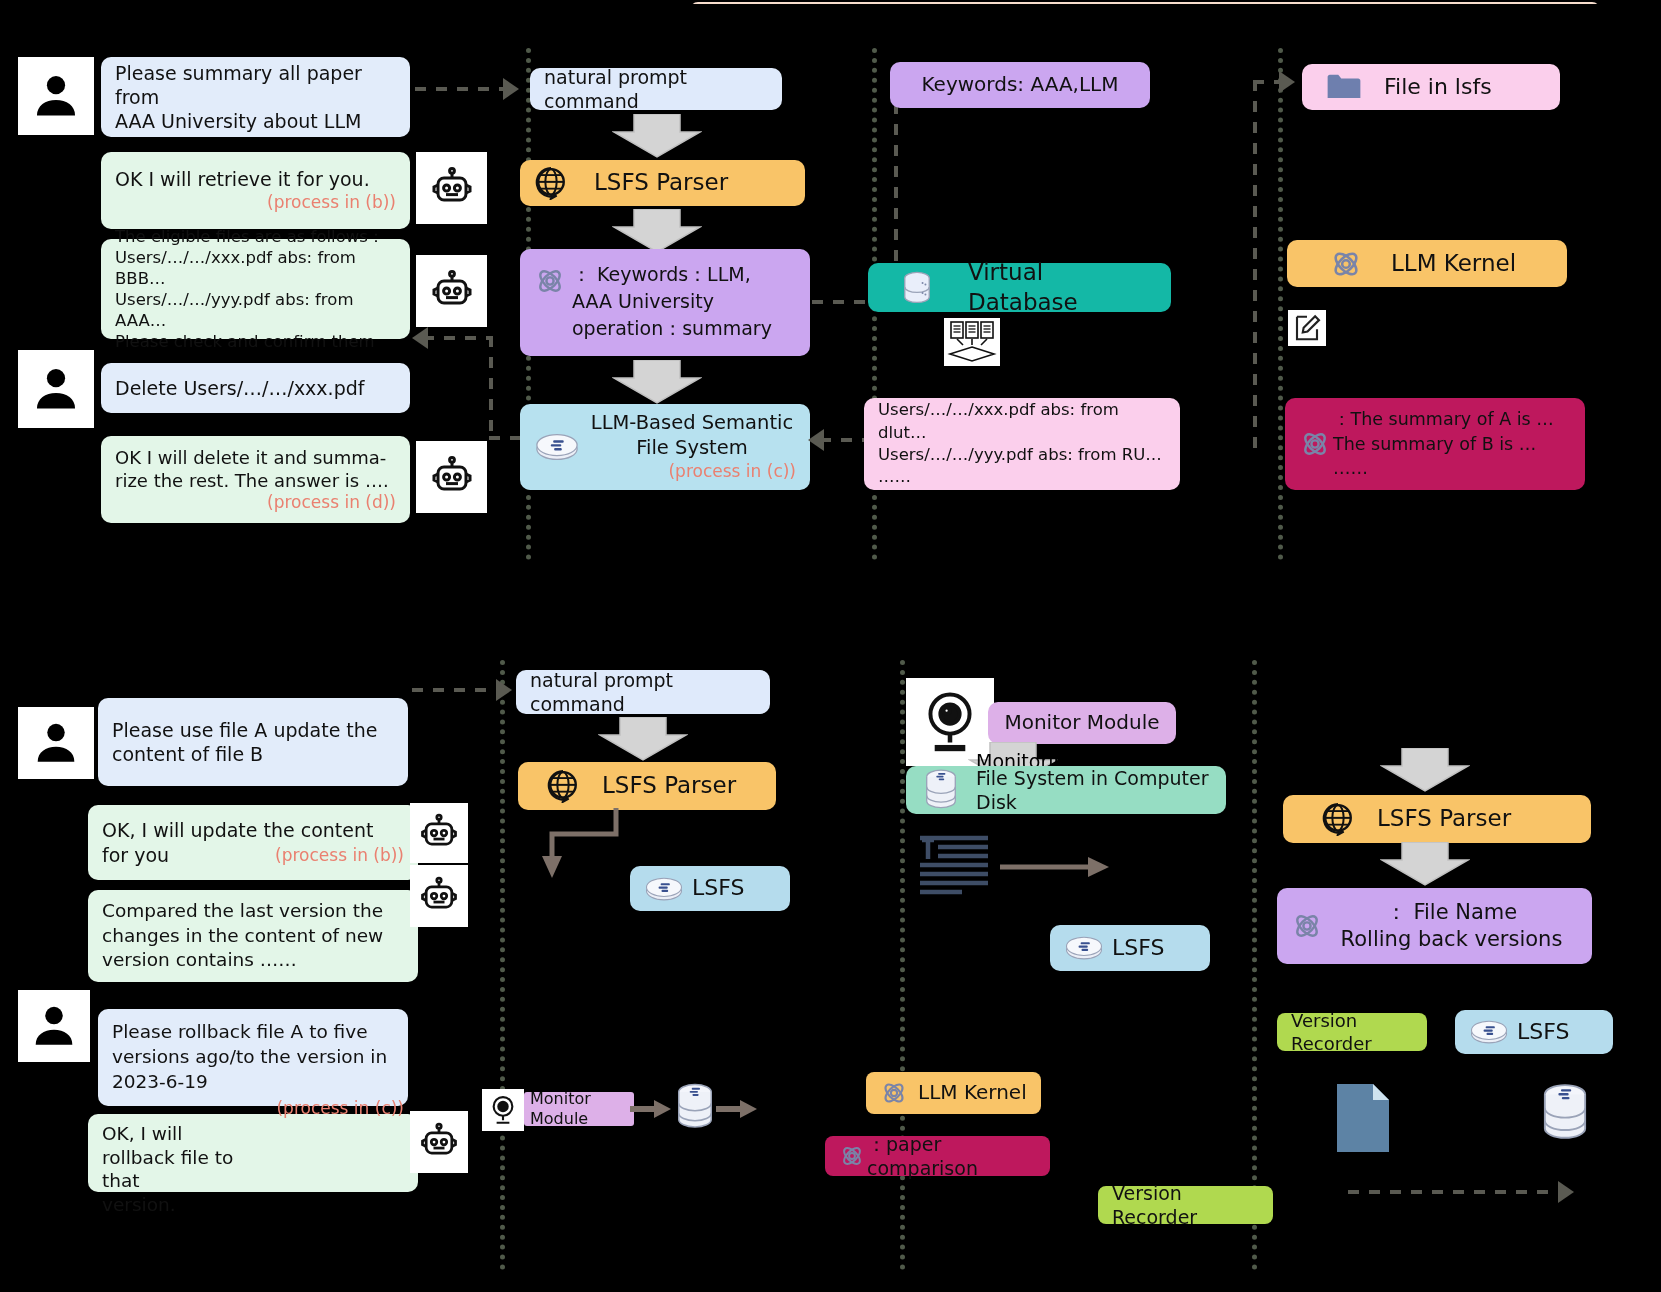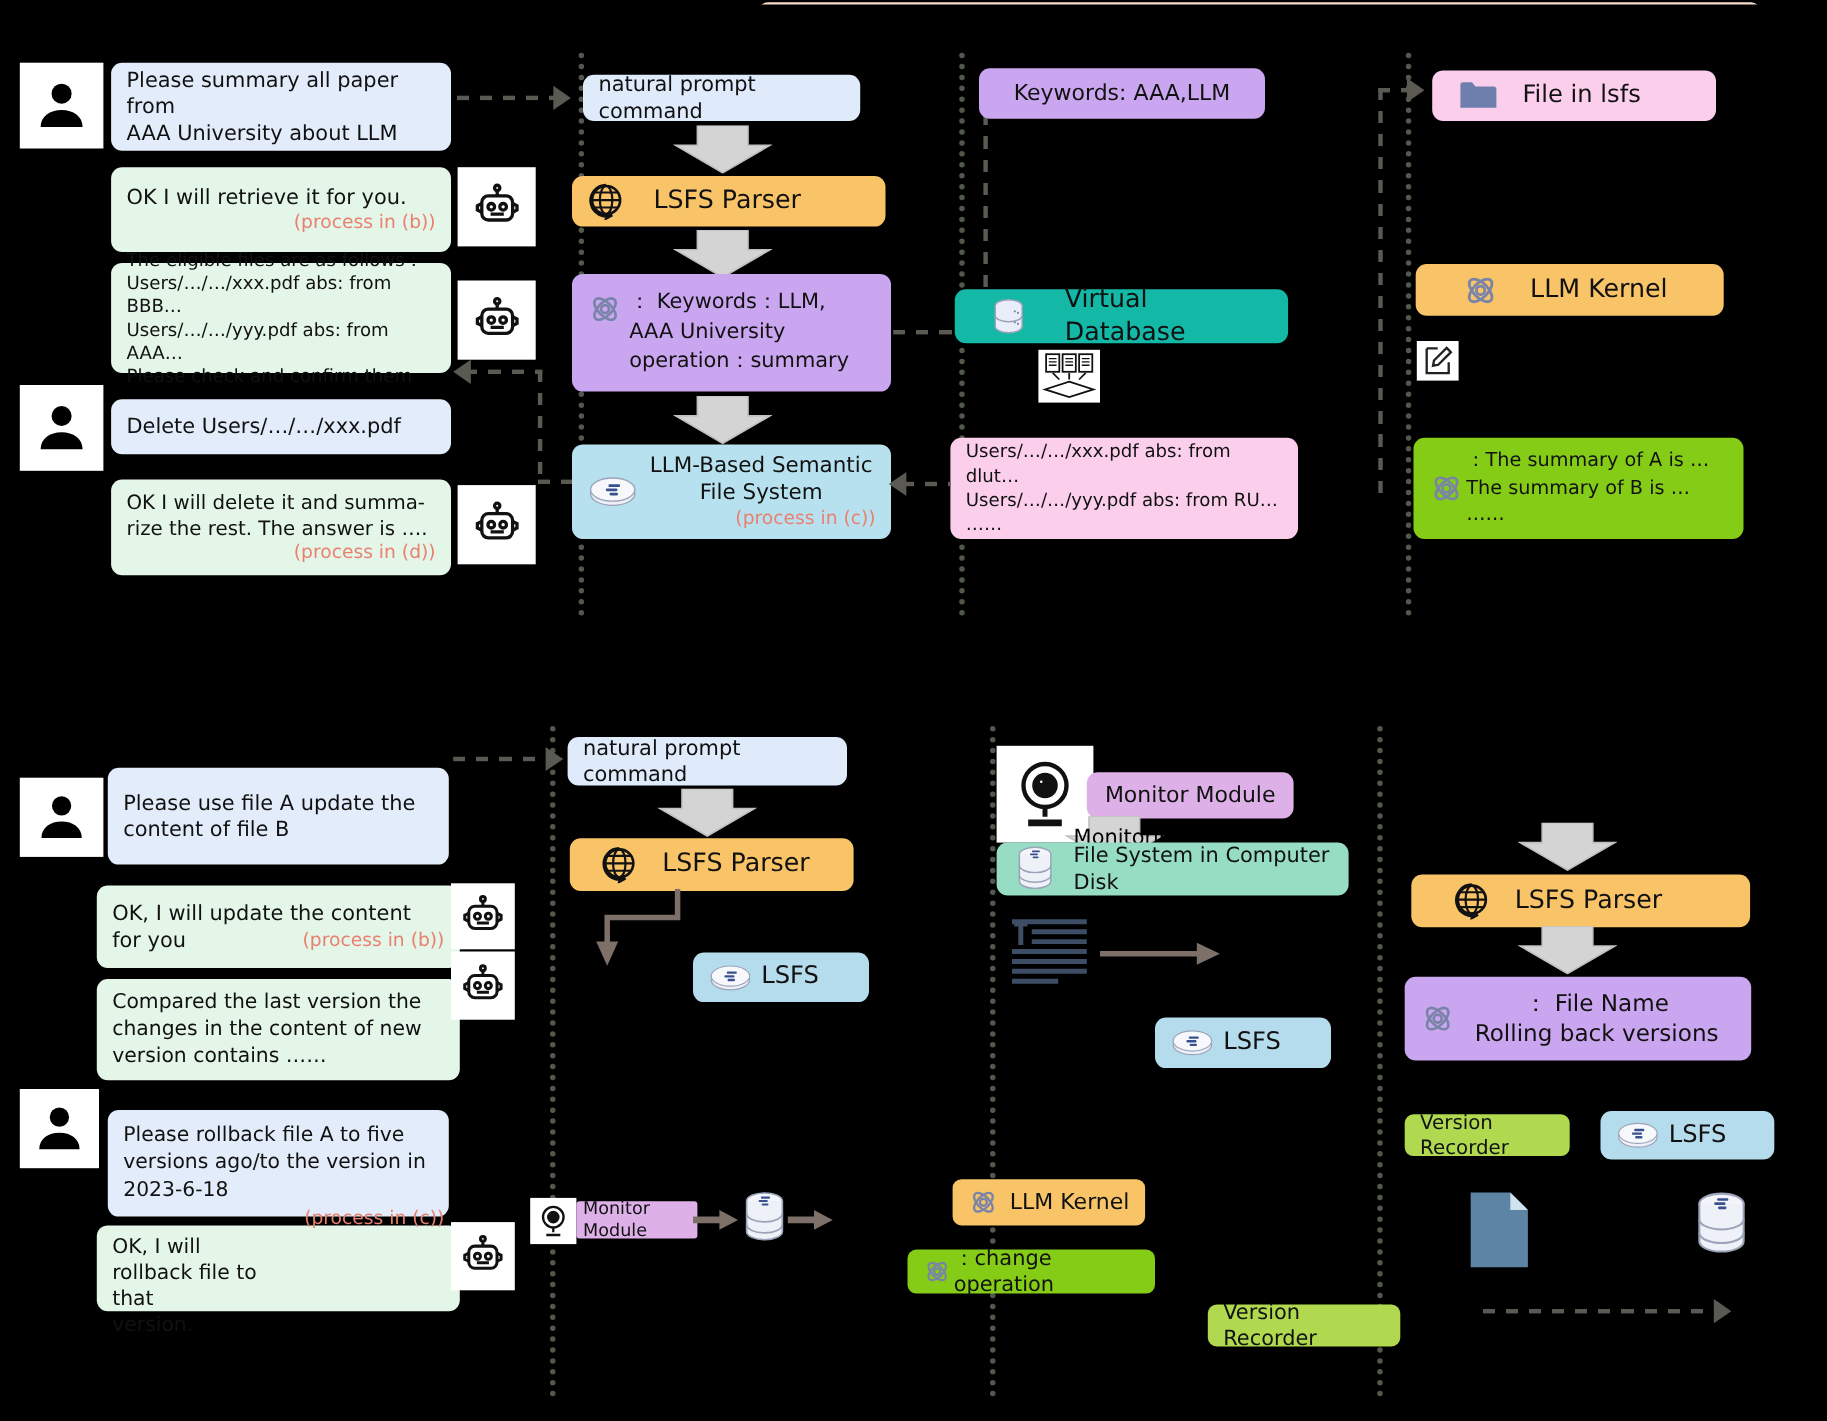--- a/index.html
+++ b/index.html
@@ -52,21 +52,21 @@
   }
   .box.center { justify-content: center; }
   .blue   { background: #e2ecfa; }
   .green  { background: #e3f6e8; }
   .orange { background: #f9c468; }
   .purple { background: #cba6f0; }
   .cyan   { background: #b7e1ef; }
   .lcyan  { background: #b5dced; }
   .pink   { background: #fbcfec; }
   .olive  { background: #14b8a6; margin-top: 32px; }
-  .lav    { background: #84cc16; }
+  .lav    { background: #be185d; }
   .mint   { background: #96ddc3; }
   .orchid { background: #ddb0e8; }
   .lime   { background: #b0d94f; }
   .lblue  { background: #dfeafb; }
 
   .proc {
     color: #ea8070;
     font-size: 17px;
     text-align: right;
     display: block;
@@ -424,21 +424,21 @@
 
   <div class="abs avatar" style="left:18px; top:990px; width:72px; height:72px;">
     <svg width="50" height="50" viewBox="0 0 24 24">
       <circle cx="12" cy="7" r="4.2" fill="#000"></circle>
       <path d="M3.2 21c0-4.6 3.9-7.2 8.8-7.2S20.8 16.4 20.8 21z" fill="#000"></path>
     </svg>
   </div>
   <div class="abs box blue" style="left:98px; top:1009px; width:310px; height:97px;">
     <span style="white-space:pre-line; font-size:18.5px; line-height:1.35;">Please rollback file A to five
 versions ago/to the version in
-2023-6-18</span>
+2023-6-19</span>
   </div>
 
   <div class="abs box green" style="left:88px; top:1114px; width:330px; height:78px; align-items:flex-start; justify-content:center;">
     <span style="white-space:pre-line; font-size:18.5px;">OK, I will rollback file to that
 version.</span>
     <span class="proc" style="margin-top:-24px;">(process in (c))</span>
   </div>
   <div class="abs avatar" style="left:410px; top:1111px; width:58px; height:62px;">
     <svg width="44" height="44" viewBox="0 0 24 24" fill="none" stroke="#111" stroke-width="1.5">
       <circle cx="12" cy="3.4" r="1.2"></circle>
@@ -595,21 +595,21 @@
     </svg>
     <span style="font-size:20px;">LLM Kernel</span>
   </div>
 
   <div class="abs box lav" style="left:825px; top:1136px; width:225px; height:40px; border-radius:8px;">
     <svg width="26" height="26" viewBox="0 0 24 24" style="flex:none; margin-right:2px;">
       <circle cx="12" cy="12" r="2.7" fill="none" stroke="#7a84a8" stroke-width="1.8"></circle>
       <ellipse cx="12" cy="12" rx="9.2" ry="4.6" fill="none" stroke="#7a84a8" stroke-width="1.8" transform="rotate(45 12 12)"></ellipse>
       <ellipse cx="12" cy="12" rx="9.2" ry="4.6" fill="none" stroke="#7a84a8" stroke-width="1.8" transform="rotate(-45 12 12)"></ellipse>
     </svg>
-    <span style="font-size:19px;">：change operation</span>
+    <span style="font-size:19px;">：paper comparison</span>
   </div>
 
   <div class="abs box lime center" style="left:1098px; top:1186px; width:175px; height:38px; border-radius:8px;">
     <span style="font-size:19px;">Version Recorder</span>
   </div>
 
   <svg class="abs chev" style="left:1380px; top:748px;" width="90" height="44" viewBox="0 0 90 44">
     <polygon points="22,0 68,0 68,18 88,18 45,43 2,18 22,18" fill="#d4d4d4" stroke="#c0c0c0" stroke-width="1.5"></polygon>
   </svg>
 

